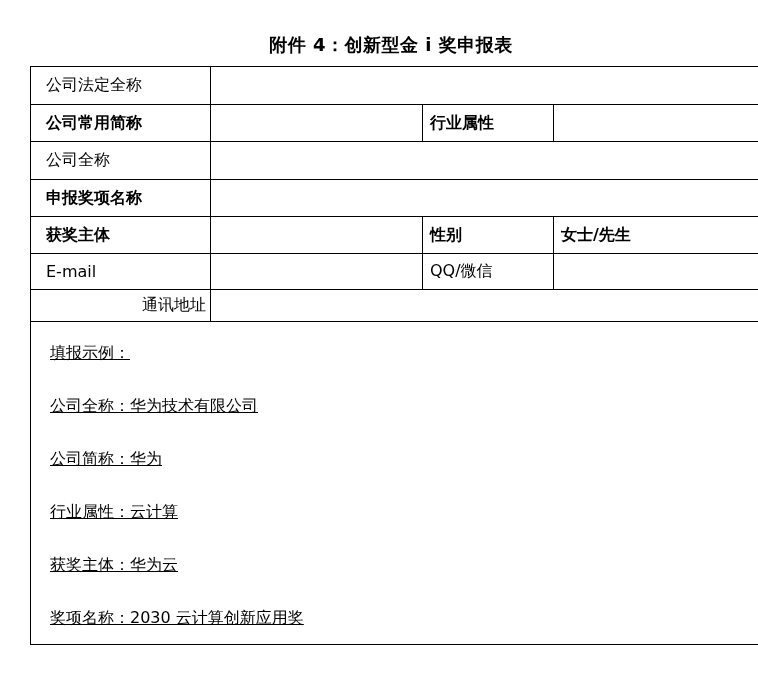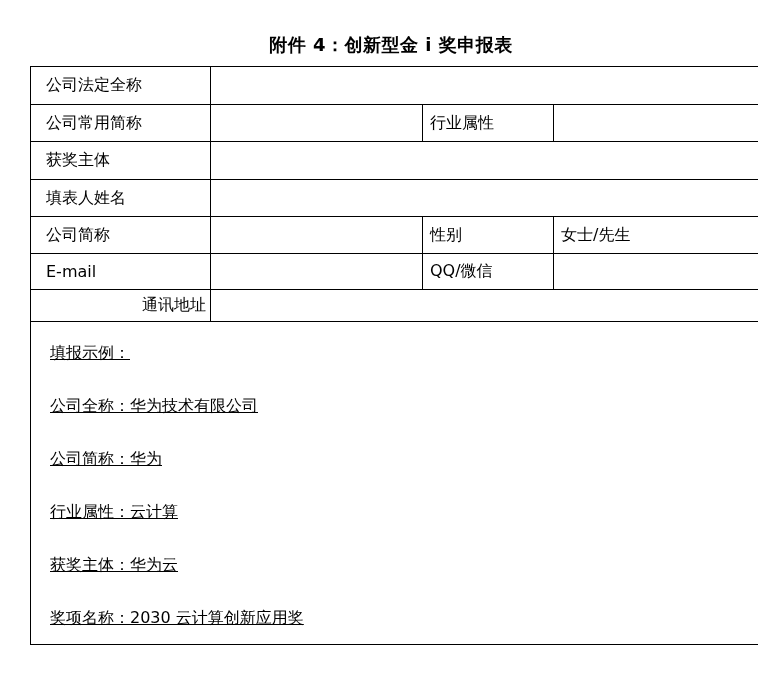--- a/index.html
+++ b/index.html
@@ -28,21 +28,21 @@
   td {
     border: 1px solid #000000;
     font-size: 16px;
     vertical-align: middle;
     padding: 0 4px 0 7px;
     overflow: hidden;
     word-break: break-all;
   }
   td.lbl { padding-left: 15px; }
   .h38 { height: 38px; }
-  .h37 { height: 37px; }
+  .h37 { height: 37px; font-weight: bold; }
   .h55 { height: 55px; }
   .h36 { height: 36px; }
   .h33 { height: 33px; }
   .h32 { height: 32px; text-align: right; }
   .h124 { height: 124px; }
   .h177 { height: 177px; }
   td.note {
     vertical-align: top;
     padding: 3px 10px 0 7px;
     line-height: 26px;
@@ -74,32 +74,32 @@
   </tr>
 
   <tr>
     <td class="lbl h37">公司常用简称</td>
     <td class="h37"></td>
     <td class="h37">行业属性</td>
     <td class="h37"></td>
   </tr>
 
   <tr>
-    <td class="lbl h38">获奖主体</td>
+    <td class="lbl h38">公司全称</td>
     <td class="h38" colspan="3"></td>
   </tr>
 
   <tr>
-    <td class="lbl h37">填表人姓名</td>
+    <td class="lbl h37">申报奖项名称</td>
     <td class="h37" colspan="3"></td>
   </tr>
 
 
   <tr>
-    <td class="lbl h37">公司简称</td>
+    <td class="lbl h37">获奖主体</td>
     <td class="h37"></td>
     <td class="h37">性别</td>
     <td class="h37">女士/先生</td>
   </tr>
 
 
   <tr>
     <td class="lbl h36">E-mail</td>
     <td class="h36"></td>
     <td class="h36">QQ/微信</td>

